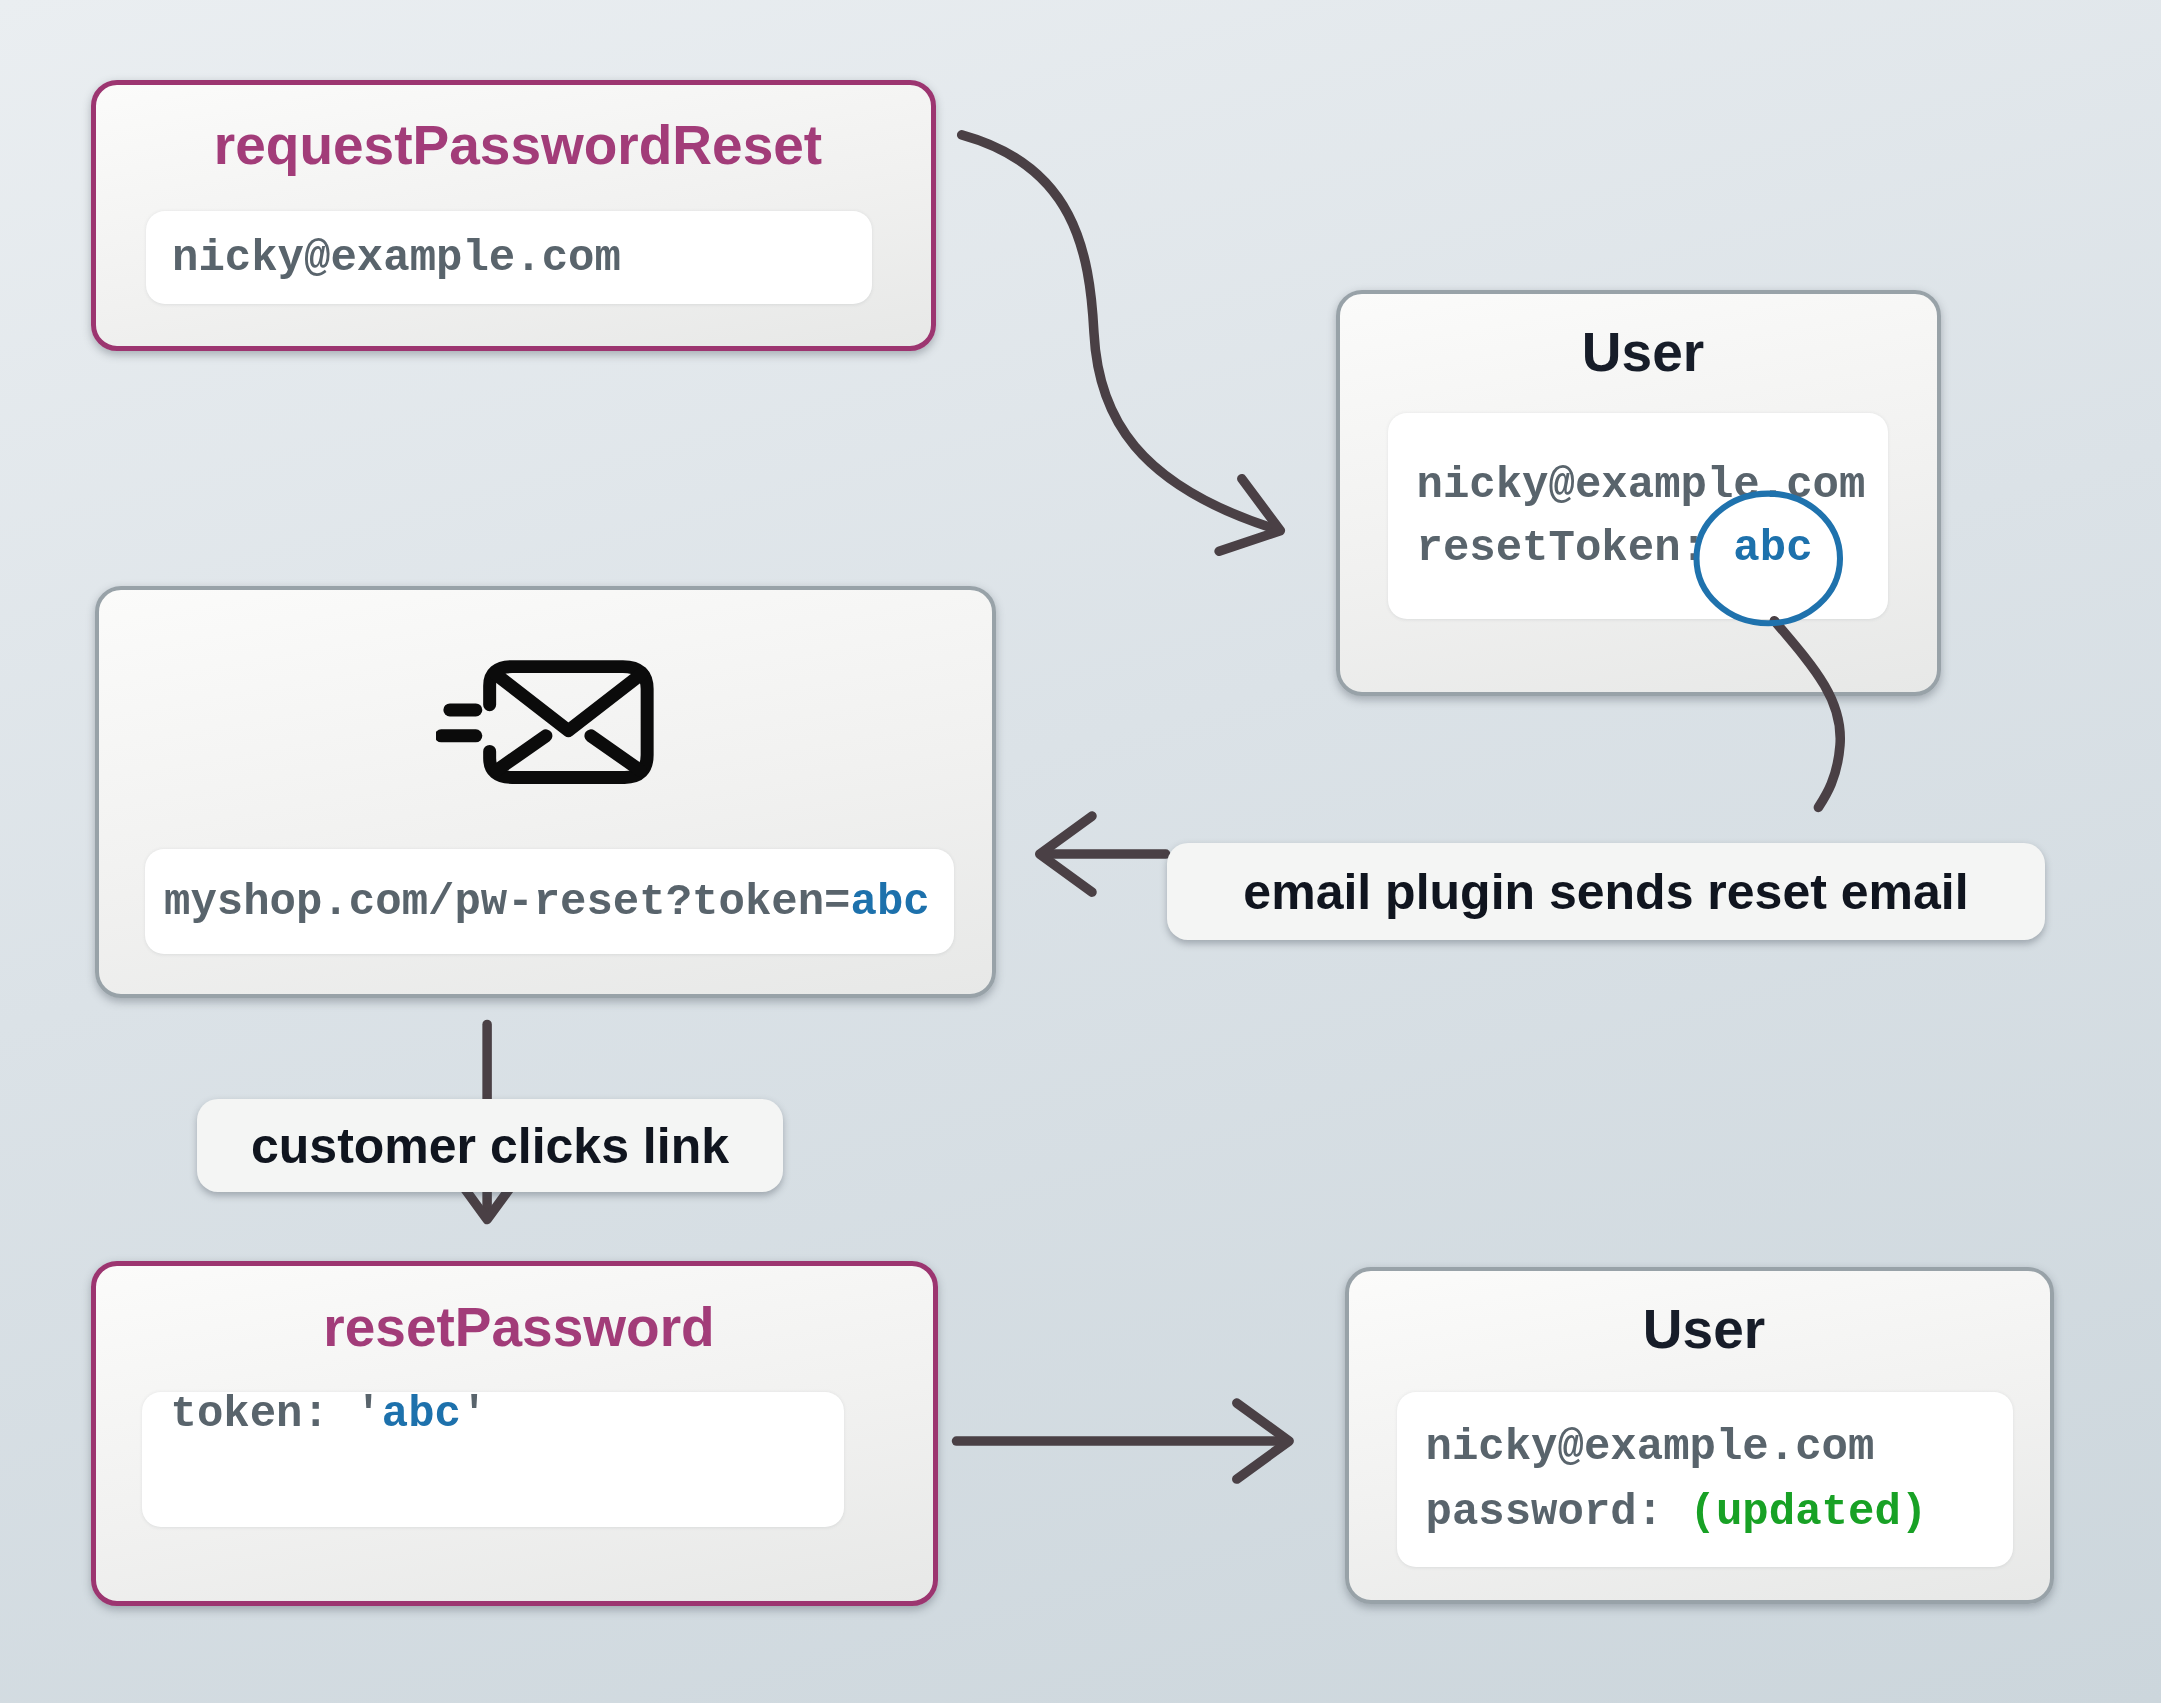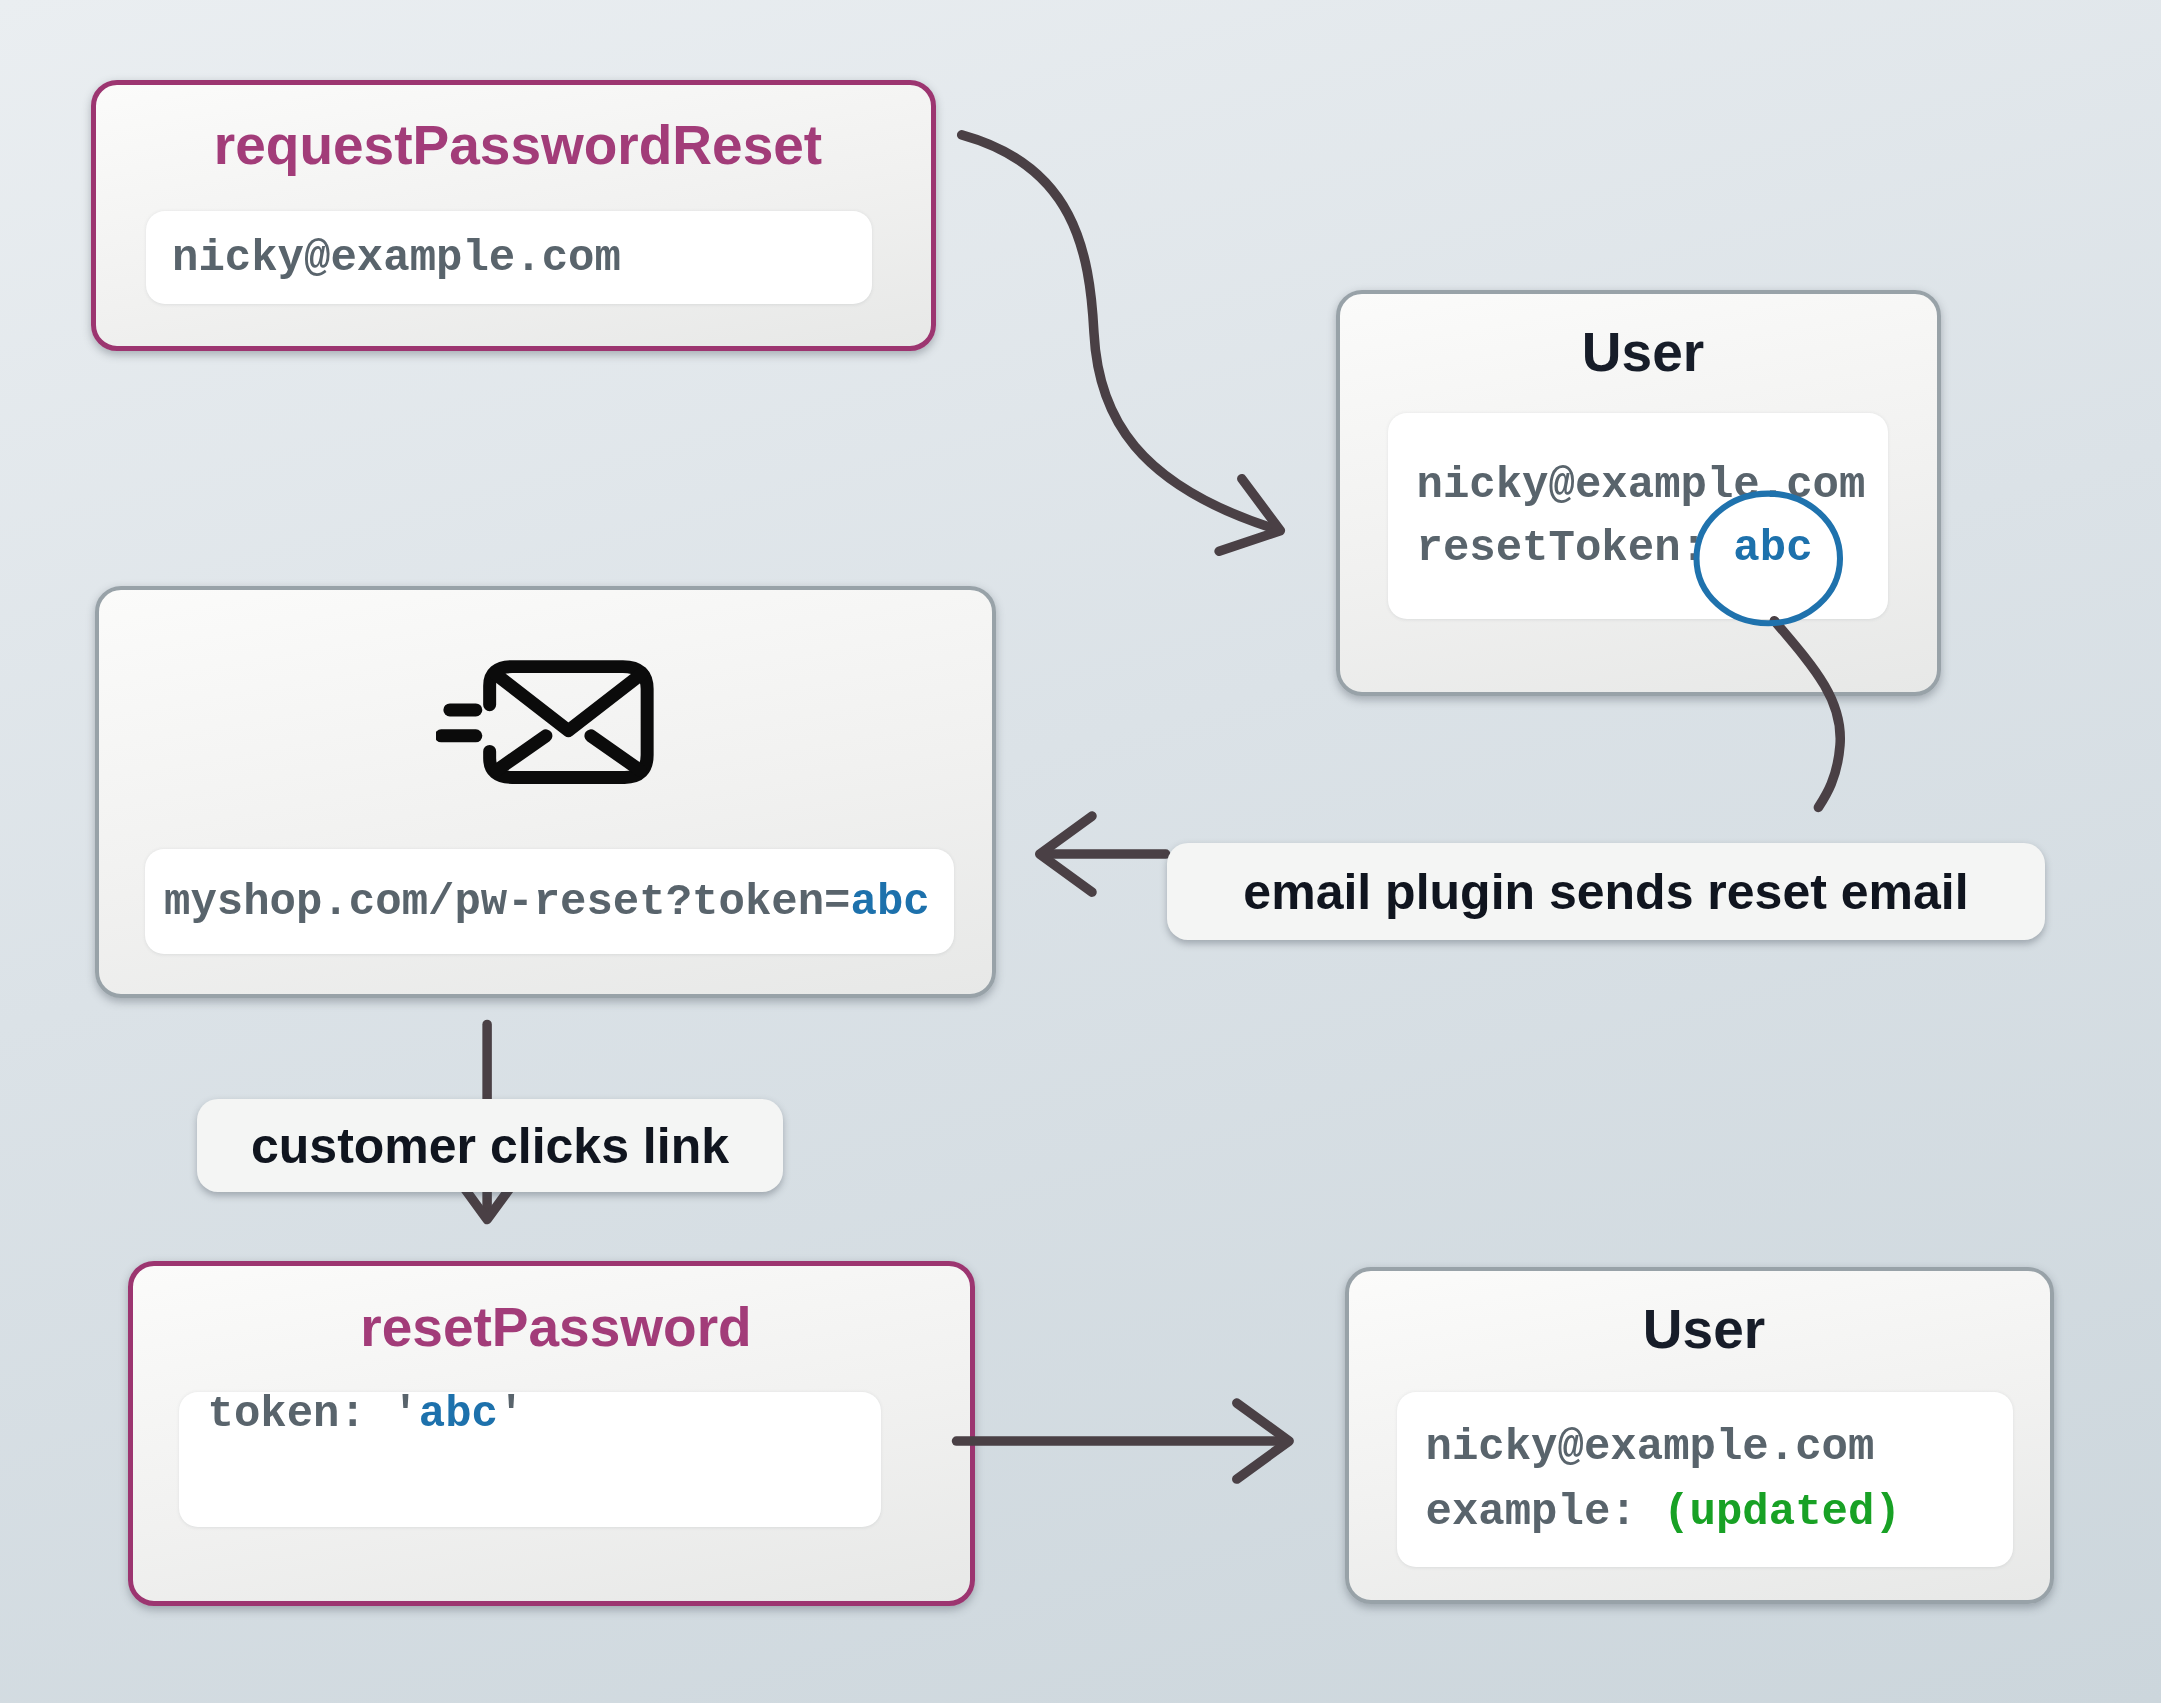--- a/index.html
+++ b/index.html
@@ -102,32 +102,32 @@
       <path d="M 70 146 L 127 106"></path>
       <path d="M 236 146 L 179 106"></path>
       <path d="M 16 76 L 46 76"></path>
       <path d="M 6 106 L 46 106"></path>
     </svg>
     <div class="chip" style="left:46px;top:259px;width:809px;height:105px;padding-left:19px;">
       <span class="code-line"><span>myshop.com/pw-reset?token=</span><span class="tok-blue">abc</span></span>
     </div>
   </section>
 
-  <section class="node magenta" style="left:91px;top:1261px;width:847px;height:345px;margin-left:37px;">
+  <section class="node magenta" style="left:91px;top:1261px;width:847px;height:345px;">
     <h2 class="node-title magenta-text" style="margin-top:29px;">resetPassword</h2>
     <div class="chip" style="left:46px;top:126px;width:702px;height:135px;padding-left:28.5px;gap:9px;justify-content:space-between;">
       <span class="code-line"><span>token: '</span><span class="tok-blue">abc</span><span>'</span></span>
     </div>
   </section>
 
   <section class="node gray" style="left:1345px;top:1267px;width:709px;height:337px;">
     <h2 class="node-title dark-text" style="margin-top:26px;">User</h2>
     <div class="chip" style="left:48px;top:121px;width:616px;height:175px;padding-left:28.5px;gap:21px;">
       <span class="code-line">nicky@example.com</span>
-      <span class="code-line"><span>example: </span><span class="tok-green">(updated)</span></span>
+      <span class="code-line"><span>password: </span><span class="tok-green">(updated)</span></span>
     </div>
   </section>
 
   <svg id="overlay" viewBox="0 0 2500 1970">
     <defs>
       <marker id="openArrow" viewBox="0 0 40 40" refX="33" refY="20" markerWidth="10" markerHeight="10" orient="auto-start-reverse">
         <path d="M12 4 L34 20 L12 36" fill="none" stroke="#4a4045" stroke-width="4" stroke-linecap="round" stroke-linejoin="round"></path>
       </marker>
     </defs>
     <g fill="none" stroke="#4a4045" stroke-width="11" stroke-linecap="round">

